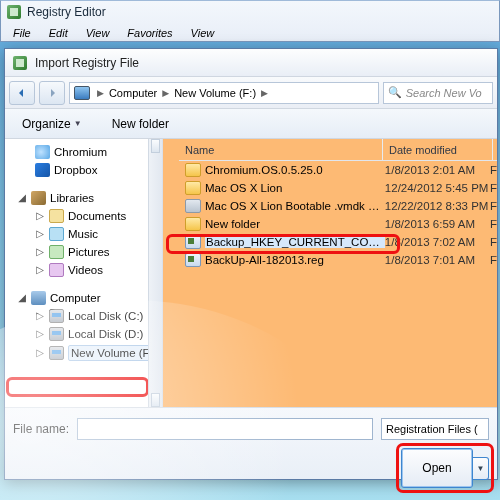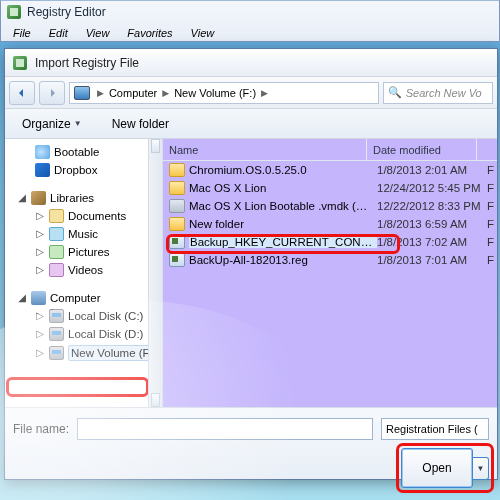--- a/index.html
+++ b/index.html
@@ -148,21 +148,21 @@
     .sb-ico.drive{background:linear-gradient(180deg,#d9dde2,#a9b1bb);border:1px solid #888;position:relative;} 
     .sb-ico.drive::after{content:"";position:absolute;left:2px;right:2px;top:3px;height:4px;background:#5fa8e9;}
     .sb-group { font-size:11.5px; }
     .sb-highlight {
       position:absolute; left:1px; bottom:10px; width:143px; height:20px;
       border:3px solid #e11; border-radius:6px; pointer-events:none;
     }
     .sb-sel { background:#e6f0fb; border:1px solid #a9c6e6; border-radius:2px; padding:1px 2px;}
 
     .filepane {
-      flex:1; position:relative; font-size:11.5px; overflow:hidden; background:#c4b5fd;
+      flex:1; position:relative; font-size:11.5px; overflow:hidden; background:#fdba74;padding-left:16px;
     }
     .fp-head {
       height:22px;border-bottom:1px solid #e1e6ed;display:flex;align-items:center;
       font-size:11px;color:#303846;
     }
     .fp-head .col { padding:0 6px; border-right:1px solid #e7ebf1;height:100%;display:flex;align-items:center;}
     .colname{width:204px;} .coldate{width:110px;}
     .fp-rows { }
     .fp-row { display:flex;align-items:center;height:18px;white-space:nowrap;}
     .fp-row .ic{width:16px;height:14px;margin:0 4px 0 6px;flex:0 0 16px;border-radius:2px;}
@@ -255,21 +255,21 @@
     </div>
     <div class="tb">
       <span>New folder</span>
     </div>
   </div>
 
   <div class="body">
     <div class="sidebar">
       <div class="sb-item l2">
           <span class="sb-ico cloud"></span>
-          <span>Bootable</span>
+          <span>Chromium</span>
         </div>
       <div class="sb-item l2">
           <span class="sb-ico dropbox"></span>
           <span>Dropbox</span>
         </div>
       <div style="height:10px"></div>
       <div class="sb-item l1 sb-group">
           <span class="sb-tree">◢</span>
           <span class="sb-ico lib"></span>
           <span>Libraries</span>

